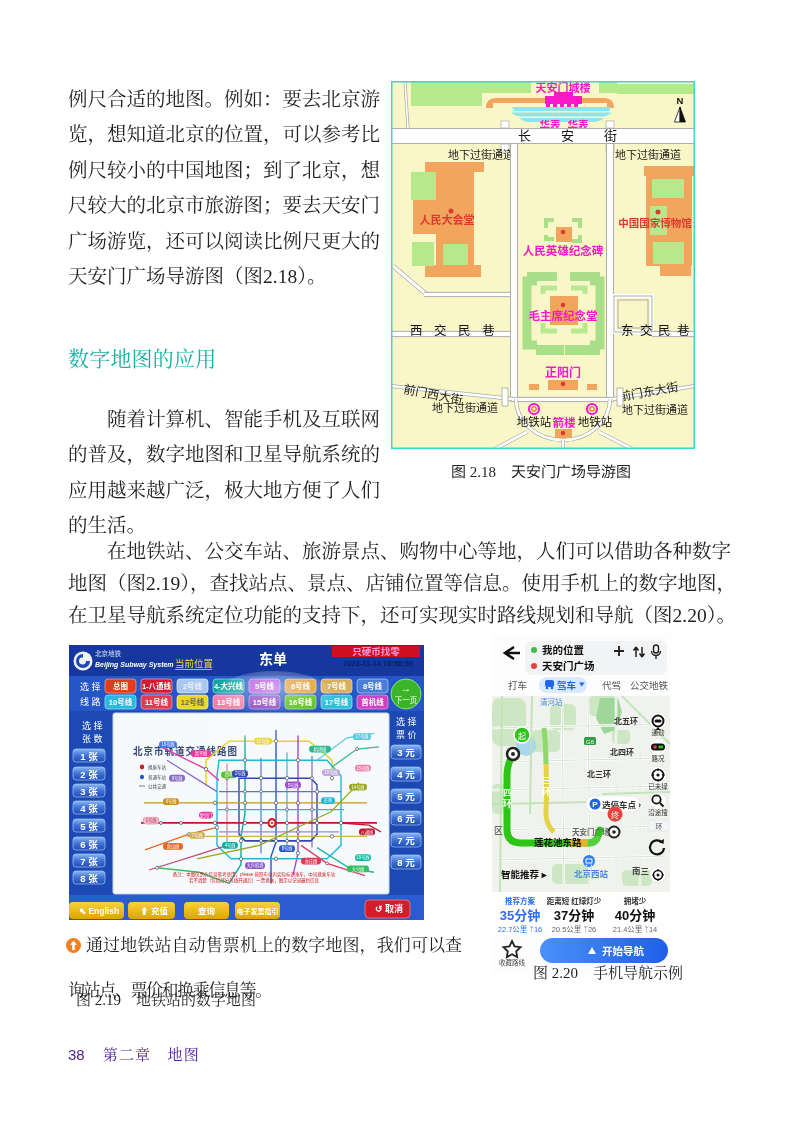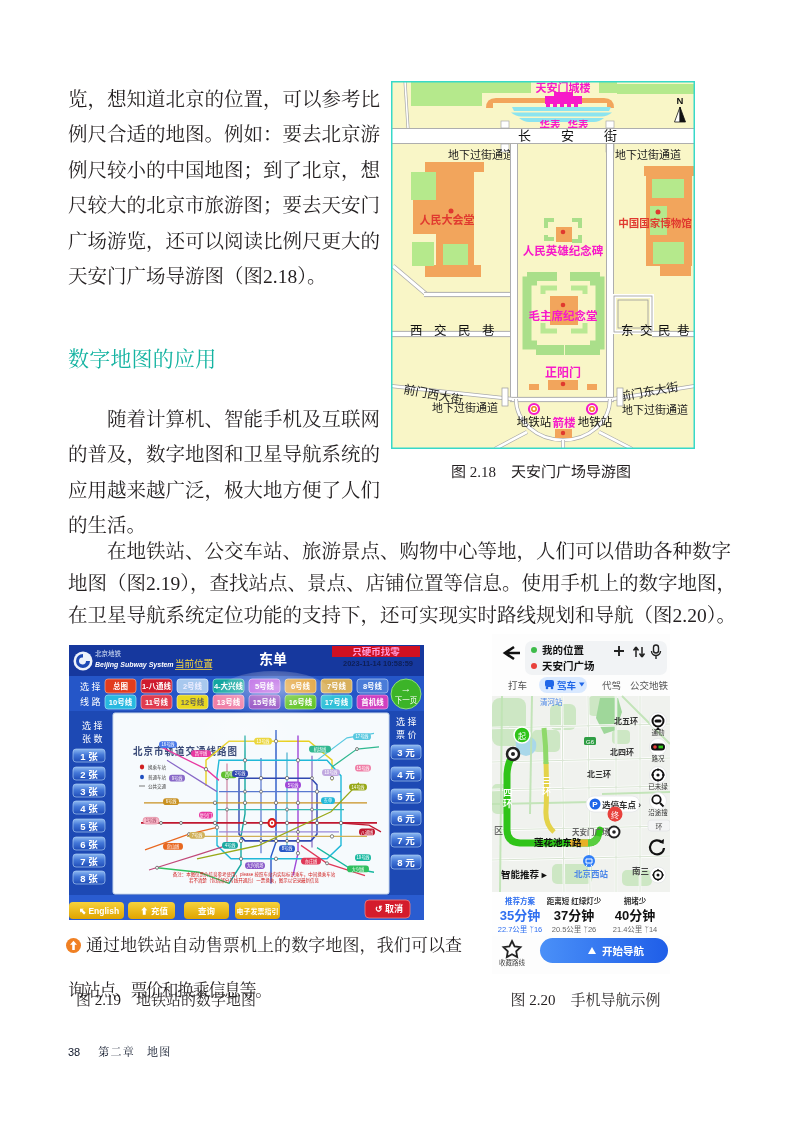--- a/index.html
+++ b/index.html
@@ -7,22 +7,22 @@
   font-family:"Liberation Serif","Noto Serif CJK SC",serif;}
 .abs{position:absolute;}
 .body-line{font-size:19.5px;color:#231f20;white-space:nowrap;letter-spacing:0;}
 .cap{font-size:15px;color:#231f20;white-space:nowrap;}
 </style>
 </head>
 <body>
 <div id="page">
 
 <div class="abs" style="left:68px;top:82px;line-height:35.4px;">
+<div class="body-line">例尺合适的地图。例如：要去北京游</div>
 <div class="body-line">览，想知道北京的位置，可以参考比</div>
-<div class="body-line">例尺合适的地图。例如：要去北京游</div>
 <div class="body-line">例尺较小的中国地图；到了北京，想</div>
 <div class="body-line">尺较大的北京市旅游图；要去天安门</div>
 <div class="body-line">广场游览，还可以阅读比例尺更大的</div>
 <div class="body-line">天安门广场导游图（图2.18）。</div>
 </div>
 
 <div class="abs" style="left:68px;top:342px;font-size:21px;font-weight:normal;color:#14b3a1;letter-spacing:0.2px;">数字地图的应用</div>
 
 <div class="abs" style="left:68px;top:402px;line-height:35.4px;">
 <div class="body-line" style="padding-left:39px;">随着计算机、智能手机及互联网</div>
@@ -775,19 +775,19 @@
 <text x="143" y="298" font-size="7.5" fill="#666" text-anchor="middle">21.4公里 ᛉ14</text>
 
 <path d="M20,307 l2.6,5.4 5.9,0.8 -4.3,4.1 1,5.8 -5.2,-2.8 -5.2,2.8 1,-5.8 -4.3,-4.1 5.9,-0.8 Z" fill="none" stroke="#222" stroke-width="1.8"></path>
 <text x="20" y="331" font-size="6.5" fill="#444" text-anchor="middle">收藏路线</text>
 
 <rect x="48" y="304" width="128" height="25" rx="12.5" fill="url(#navbtn)"></rect>
 <path d="M100,313 l4,7 h-8 Z" fill="#fff"></path>
 <text x="110" y="321" font-size="10.5" fill="#fff" font-weight="bold">开始导航</text>
 </svg>
 
-<div class="abs cap" style="left:488px;top:988px;width:195px;text-align:center;">图 2.20　手机导航示例</div>
-
-<div class="abs" style="left:68px;top:1042.5px;font-size:11px;color:#0f172a;">
+<div class="abs cap" style="left:488px;top:961px;width:195px;text-align:right;">图 2.20　手机导航示例</div>
+
+<div class="abs" style="left:68px;top:1042.5px;font-size:15px;color:#4c1d95;">
 <span style="font-family:'Liberation Sans','Noto Sans CJK SC',sans-serif;">38</span><span style="margin-left:18px;letter-spacing:1.2px;">第二章　地图</span>
 </div>
 
 </div>
 
 </body></html>

